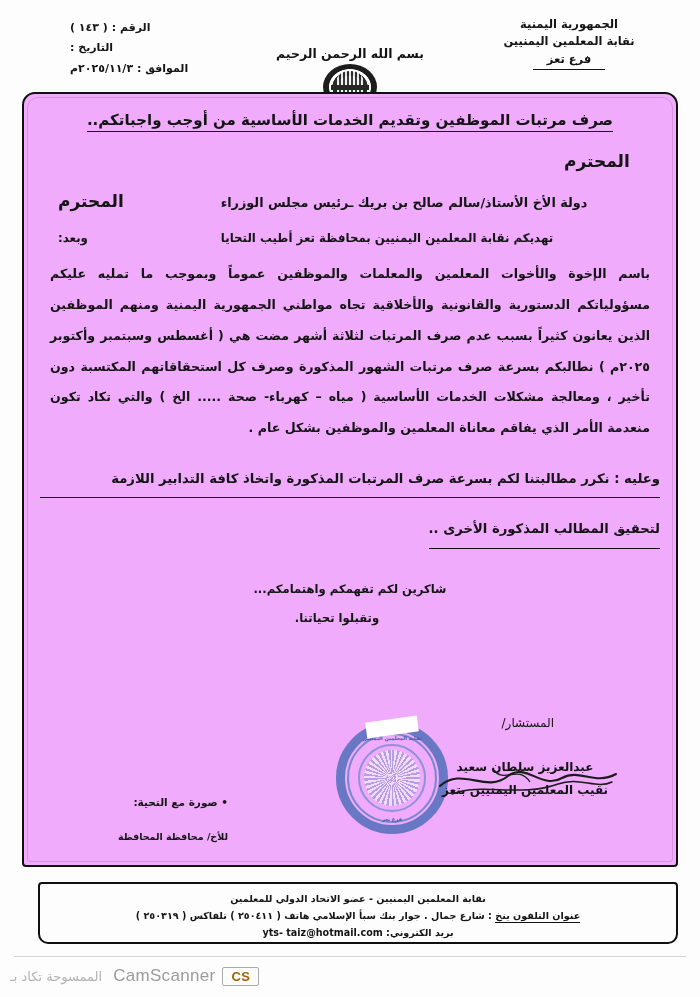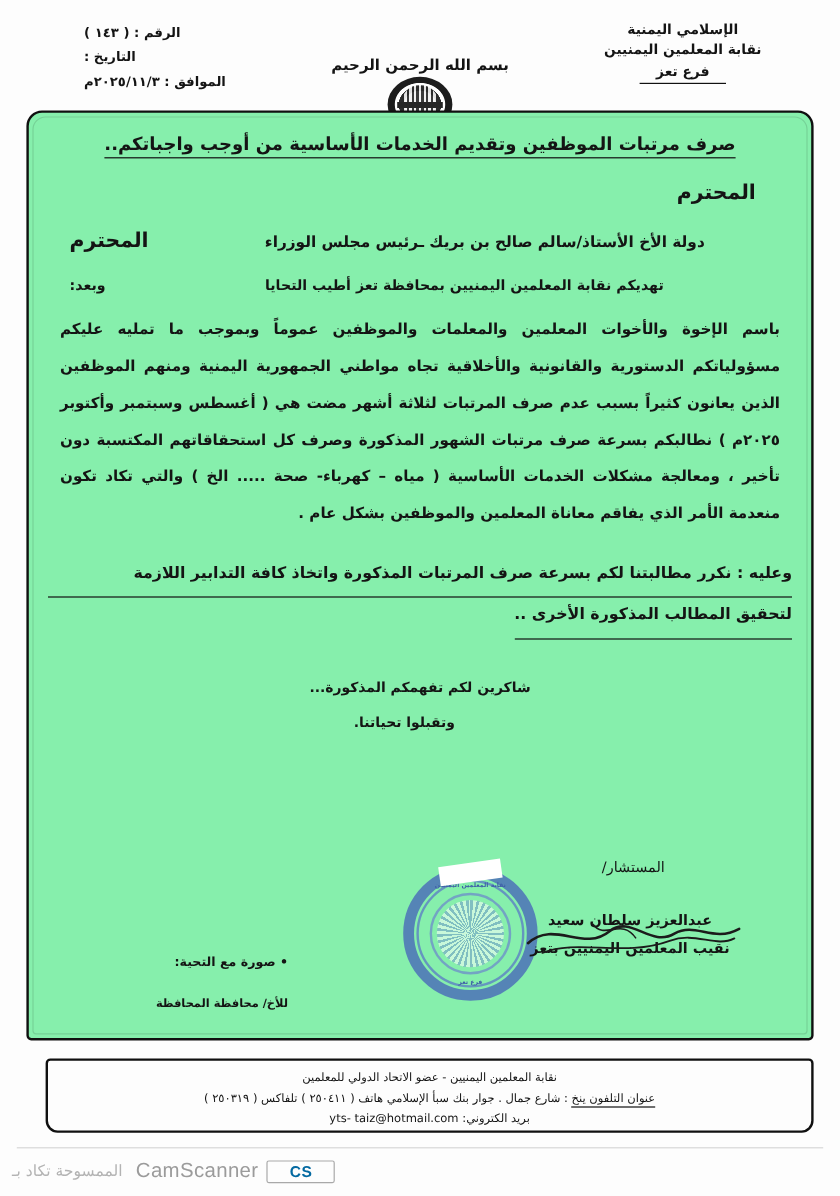--- a/index.html
+++ b/index.html
@@ -108,21 +108,21 @@
 
   
   .frame {
     position: absolute;
     top: 92px;
     left: 22px;
     right: 22px;
     height: 775px;
     border: 2.6px solid #101010;
     border-radius: 13px 13px 4px 4px;
-    background: #86efac;
+    background: #f0abfc;
     box-sizing: border-box;
   }
   .frame::after {
     content: "";
     position: absolute;
     left: 3px;
     right: 3px;
     top: 3px;
     bottom: 3px;
     border: 0.8px solid rgba(0,0,0,0.12);
@@ -187,20 +187,21 @@
   .demand .u1 {
     display: block;
     border-bottom: 1.6px solid #111;
     padding-bottom: 3px;
     text-align: justify;
   }
   .demand .u2 {
     display: inline-block;
     border-bottom: 1.6px solid #111;
     padding-bottom: 3px;
+    margin-top: 16px;
   }
 
   .thanks {
     margin-top: 26px;
     padding: 0 26px;
     font-size: 11.6px;
     font-weight: bold;
     text-align: center;
     line-height: 2.5;
   }
@@ -292,21 +293,21 @@
   .stamp .gap {
     position: absolute;
     top: -3px; left: 30px;
     width: 52px; height: 16px;
     background: #ffffff;
     transform: rotate(-8deg);
   }
 
   .cc-block {
     position: absolute;
-    right: 436px;
+    right: 448px;
     top: 700px;
     font-size: 10.5px;
     font-weight: bold;
     line-height: 1.6;
     text-align: right;
     width: 210px;
   }
   .cc-block .cc2 { margin-top: 18px; font-size: 9.5px; }
 
   
@@ -315,21 +316,21 @@
     top: 882px;
     left: 38px;
     right: 22px;
     height: 62px;
     border: 2.4px solid #101010;
     border-radius: 4px 4px 10px 10px;
     box-sizing: border-box;
     text-align: center;
     padding-top: 7px;
     font-size: 9.6px;
-    font-weight: normal;
+    font-weight: bold;
     line-height: 1.75;
   }
   .footer .f-addr .lbl {
     border-bottom: 1.3px solid #111;
     padding-bottom: 1px;
   }
   .footer .f-mail { direction: rtl; }
   .footer .f-mail .mail { direction: ltr; unicode-bidi: embed; }
 
   
@@ -344,24 +345,24 @@
   .cs-bar {
     position: absolute;
     left: 10px;
     top: 966px;
     display: flex;
     align-items: center;
     gap: 7px;
   }
   .cs-badge {
     border: 1.6px solid #a9a9a9;
-    color: #0369a1;
+    color: #a16207;
     font-size: 13px;
     font-weight: bold;
-    padding: 1px 18px;
+    padding: 1px 8px;
     border-radius: 2px;
     letter-spacing: .5px;
     font-family: "Liberation Sans", sans-serif;
   }
   .cs-name {
     color: #9b9b9b;
     font-size: 17px;
     font-family: "Liberation Sans", sans-serif;
     letter-spacing: .3px;
     text-align: right;
@@ -373,21 +374,21 @@
   }
 </style>
 </head>
 <body>
 
 <div class="page">
 
   <div class="letterhead">
 
     <div class="lh-right">
-      <div>الإسلامي اليمنية</div>
+      <div>الجمهورية اليمنية</div>
       <div>نقابة المعلمين اليمنيين</div>
       <div><span class="branch">فرع تعز</span></div>
     </div>
 
     <div class="lh-center">
       <div class="basmala">بسم الله الرحمن الرحيم</div>
       <div class="emblem">
         <div class="ring-out"></div>
         <div class="ring-in"></div>
         <div class="bar"></div>
@@ -425,21 +426,21 @@
     <div class="body-text">
       <p>باسم الإخوة والأخوات المعلمين والمعلمات والموظفين عموماً وبموجب ما تمليه عليكم مسؤولياتكم الدستورية والقانونية والأخلاقية تجاه مواطني الجمهورية اليمنية ومنهم الموظفين الذين يعانون كثيراً بسبب عدم صرف المرتبات لثلاثة أشهر مضت هي ( أغسطس وسبتمبر وأكتوبر ٢٠٢٥م ) نطالبكم بسرعة صرف مرتبات الشهور المذكورة وصرف كل استحقاقاتهم المكتسبة دون تأخير ، ومعالجة مشكلات الخدمات الأساسية ( مياه – كهرباء- صحة ..... الخ ) والتي تكاد تكون منعدمة الأمر الذي يفاقم معاناة المعلمين والموظفين بشكل عام .</p>
     </div>
 
     <div class="demand">
       <span class="u1">وعليه : نكرر مطالبتنا لكم بسرعة صرف المرتبات المذكورة واتخاذ كافة التدابير اللازمة</span>
       <span class="u2">لتحقيق المطالب المذكورة الأخرى ..</span>
     </div>
 
     <div class="thanks">
-      <div>شاكرين لكم تفهمكم المذكورة...</div>
+      <div>شاكرين لكم تفهمكم واهتمامكم...</div>
       <div class="l2">وتقبلوا تحياتنا.</div>
     </div>
 
     <div class="sig-zone">
 
       <div class="sig-right">المستشار/</div>
 
       <div class="stamp">
         <div class="outer"></div>
         <div class="outer2"></div>

